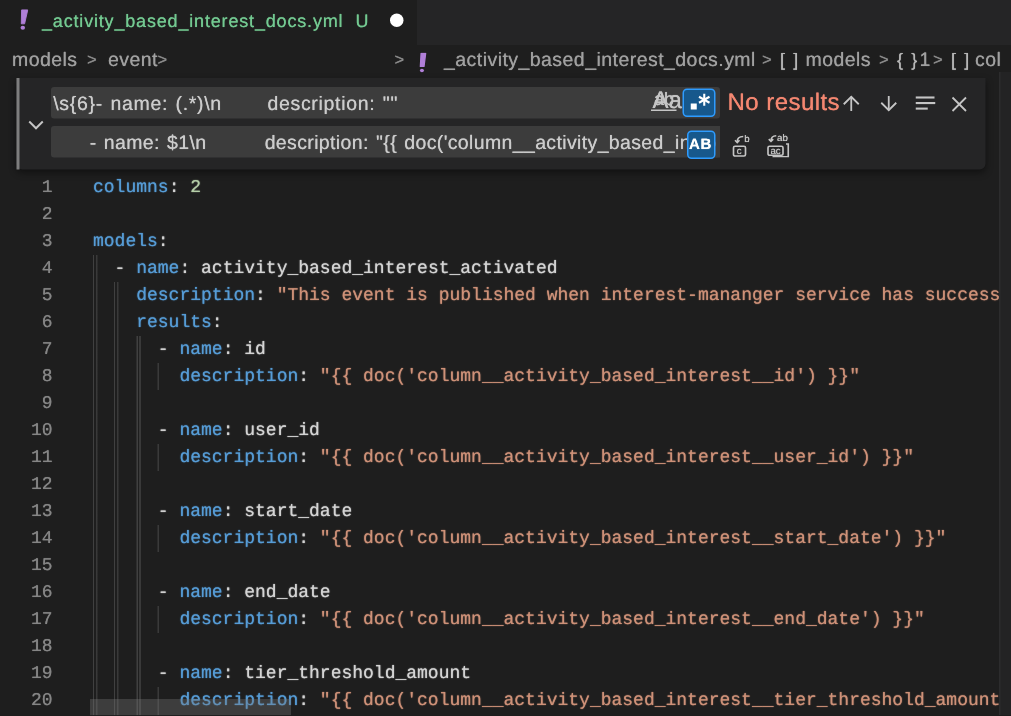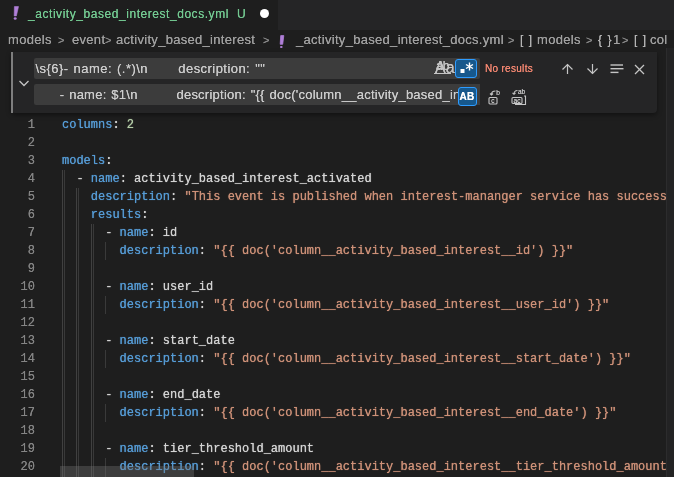--- a/index.html
+++ b/index.html
@@ -36,21 +36,21 @@
   #widget{left:11px;top:52px;width:646px;height:61px;background:#252526;
           border-radius:0 0 4px 4px;box-shadow:0 2px 5px rgba(0,0,0,0.42);}
   #sash{left:11px;top:52px;width:1.5px;height:61px;background:#7e7e7e;}
   #widget .inp{position:absolute;left:22.5px;width:446px;background:#3c3c3c;border-radius:2px;
                font-size:13px;color:#cccccc;white-space:pre;overflow:hidden;letter-spacing:0.45px;word-spacing:1px;}
   #finp{top:5.5px;height:21px;line-height:21px;}
   #widget #rinp{top:32px;height:21px;line-height:21px;letter-spacing:0.24px;}
   #widget .inp .t{position:absolute;left:2px;top:0;}
   .optbox{position:absolute;background:#17588c;border:1px solid #2e9cff;border-radius:3px;box-sizing:border-box;}
   #widget .ic{position:absolute;color:#c5c5c5;}
-  #noresults{left:474px;top:0;height:33px;line-height:33px;font-size:10px;color:#f48771;letter-spacing:0.3px;position:absolute;}
+  #noresults{left:474px;top:0;height:33px;line-height:33px;font-size:16px;color:#f48771;letter-spacing:0.3px;position:absolute;}
 </style>
 </head>
 <body>
 <div id="app">
 
   <div id="tabbar" class="abs"></div>
   <div id="tab" class="abs">
     <svg class="abs" style="left:10px;top:4px" width="9" height="16" viewBox="0 0 9 16">
       <path d="M4.4 2.6 L8.5 2.6 L6.4 11.9 L4.2 11.9 Z" fill="#b07fd8" stroke="#b07fd8" stroke-width="0.6" stroke-linejoin="round"></path>
       <ellipse cx="5.2" cy="14.5" rx="1.5" ry="1.3" fill="#b07fd8"></ellipse>
@@ -58,21 +58,20 @@
     <span class="lbl abs">_activity_based_interest_docs.yml</span>
     <span class="ust abs">U</span>
     <span class="dot abs"></span>
   </div>
 
   <div id="crumbs" class="abs">
     <span style="left:8px">models</span>
     <span class="chev" style="left:58px">&gt;</span>
     <span style="left:72px">event</span>
     <span class="chev" style="left:105px">&gt;</span>
-    <span style="left:116px">activity_based_interest</span>
     <span class="chev" style="left:263px">&gt;</span>
     <svg style="position:absolute;left:277px;top:5px" width="8" height="14" viewBox="0 0 8 14">
       <path d="M3.7 0.6 L6.8 0.6 L5.7 9.3 L3.2 9.3 Z" fill="#b07fd8" stroke="#b07fd8" stroke-width="0.8" stroke-linejoin="round"></path>
       <ellipse cx="4.3" cy="12" rx="1.35" ry="1.1" fill="#b07fd8"></ellipse>
     </svg>
     <span style="left:296px">_activity_based_interest_docs.yml</span>
     <span class="chev" style="left:508px">&gt;</span>
     <span class="sym" style="left:520px">[ ]</span>
     <span style="left:537px">models</span>
     <span class="chev" style="left:586px">&gt;</span>

